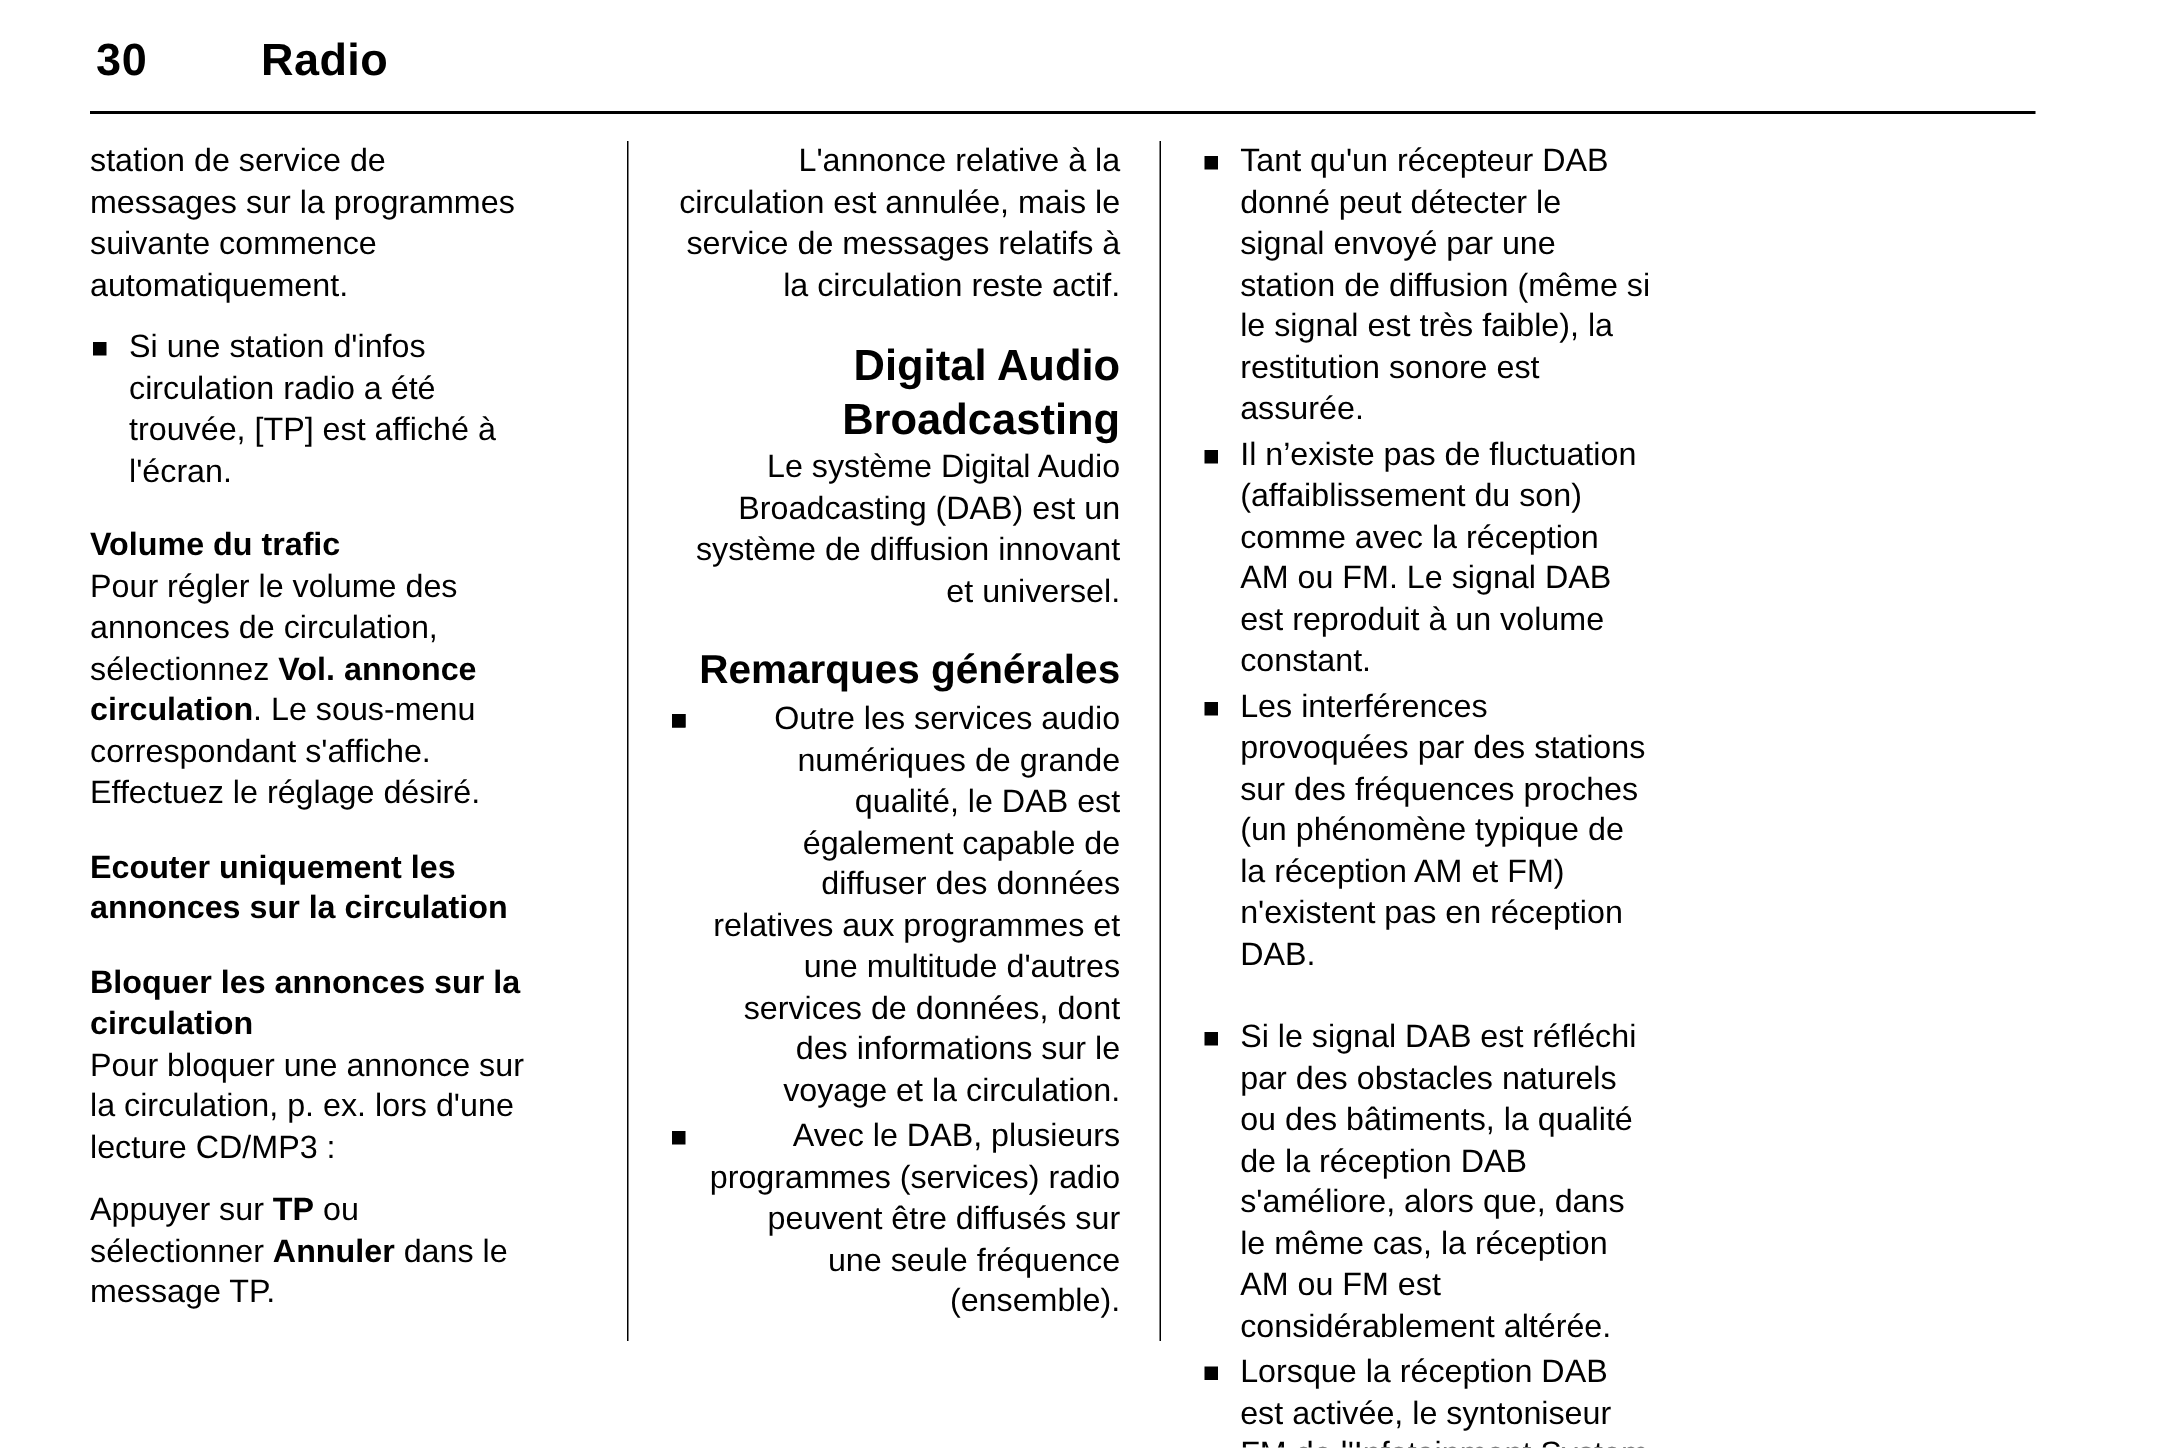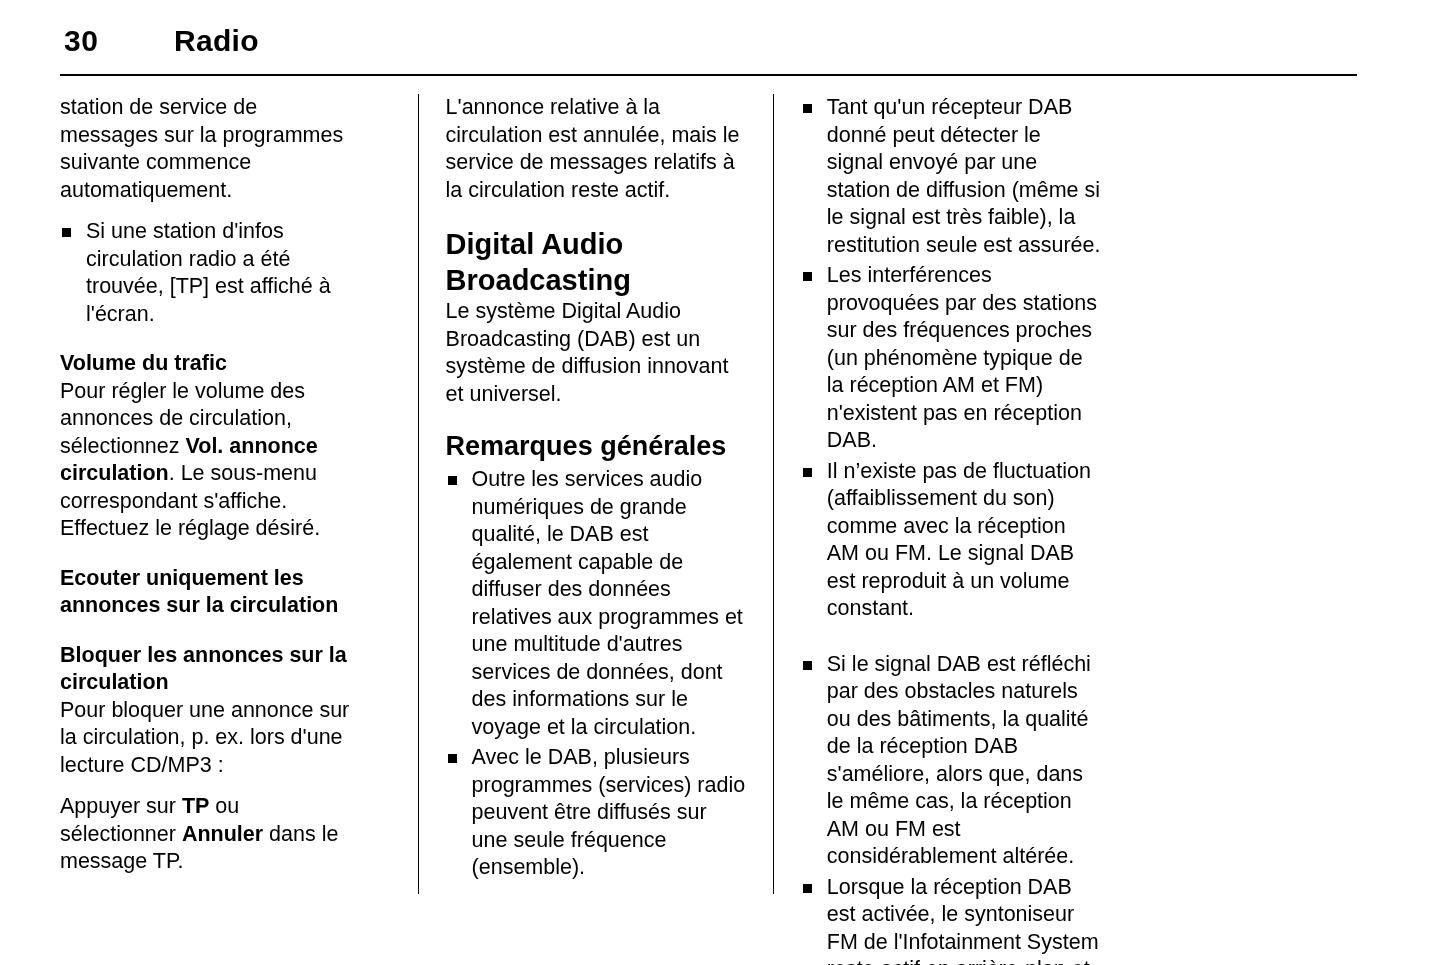--- a/index.html
+++ b/index.html
@@ -60,21 +60,21 @@
   }
   .col.mid::before, .col.right::before {
     content: "";
     position: absolute;
     left: 0;
     top: 0;
     bottom: 0;
     border-left: 1.5px solid #000;
   }
   .col.left { padding-right: 30px; }
-  .col.mid { margin-left: 28px; }
+  .col.mid { margin-left: 28px; text-align: right; }
   .col.right { margin-left: 26px; }
 
   p, .para {
     margin: 0 0 0 0;
     font-size: 21.5px;
     line-height: 27.5px;
   }
   .gap-sm { height: 14px; }
   .gap-md { height: 22px; }
 
@@ -181,29 +181,29 @@
           <span class="sq"></span>
           <span>Avec le DAB, plusieurs programmes (services) radio peuvent être diffusés sur une seule fréquence (ensemble).</span>
         </li>
       </ul>
     </div>
 
     <div class="col right">
       <ul class="bullets">
         <li>
           <span class="sq"></span>
-          <span>Tant qu'un récepteur DAB donné peut détecter le signal envoyé par une station de diffusion (même si le signal est très faible), la restitution seule est assurée.</span>
+          <span>Tant qu'un récepteur DAB donné peut détecter le signal envoyé par une station de diffusion (même si le signal est très faible), la restitution sonore est assurée.</span>
+        </li>
+        <li>
+          <span class="sq"></span>
+          <span>Il n’existe pas de fluctuation (affaiblissement du son) comme avec la réception AM ou FM. Le signal DAB est reproduit à un volume constant.</span>
         </li>
         <li>
           <span class="sq"></span>
           <span>Les interférences provoquées par des stations sur des fréquences proches (un phénomène typique de la réception AM et FM) n'existent pas en réception DAB.</span>
-        </li>
-        <li>
-          <span class="sq"></span>
-          <span>Il n’existe pas de fluctuation (affaiblissement du son) comme avec la réception AM ou FM. Le signal DAB est reproduit à un volume constant.</span>
         </li>
       </ul>
       <div class="gap-sm"></div>
       <div class="gap-sm"></div>
       <ul class="bullets">
         <li>
           <span class="sq"></span>
           <span>Si le signal DAB est réfléchi par des obstacles naturels ou des bâtiments, la qualité de la réception DAB s'améliore, alors que, dans le même cas, la réception AM ou FM est considérablement altérée.</span>
         </li>
         <li>

